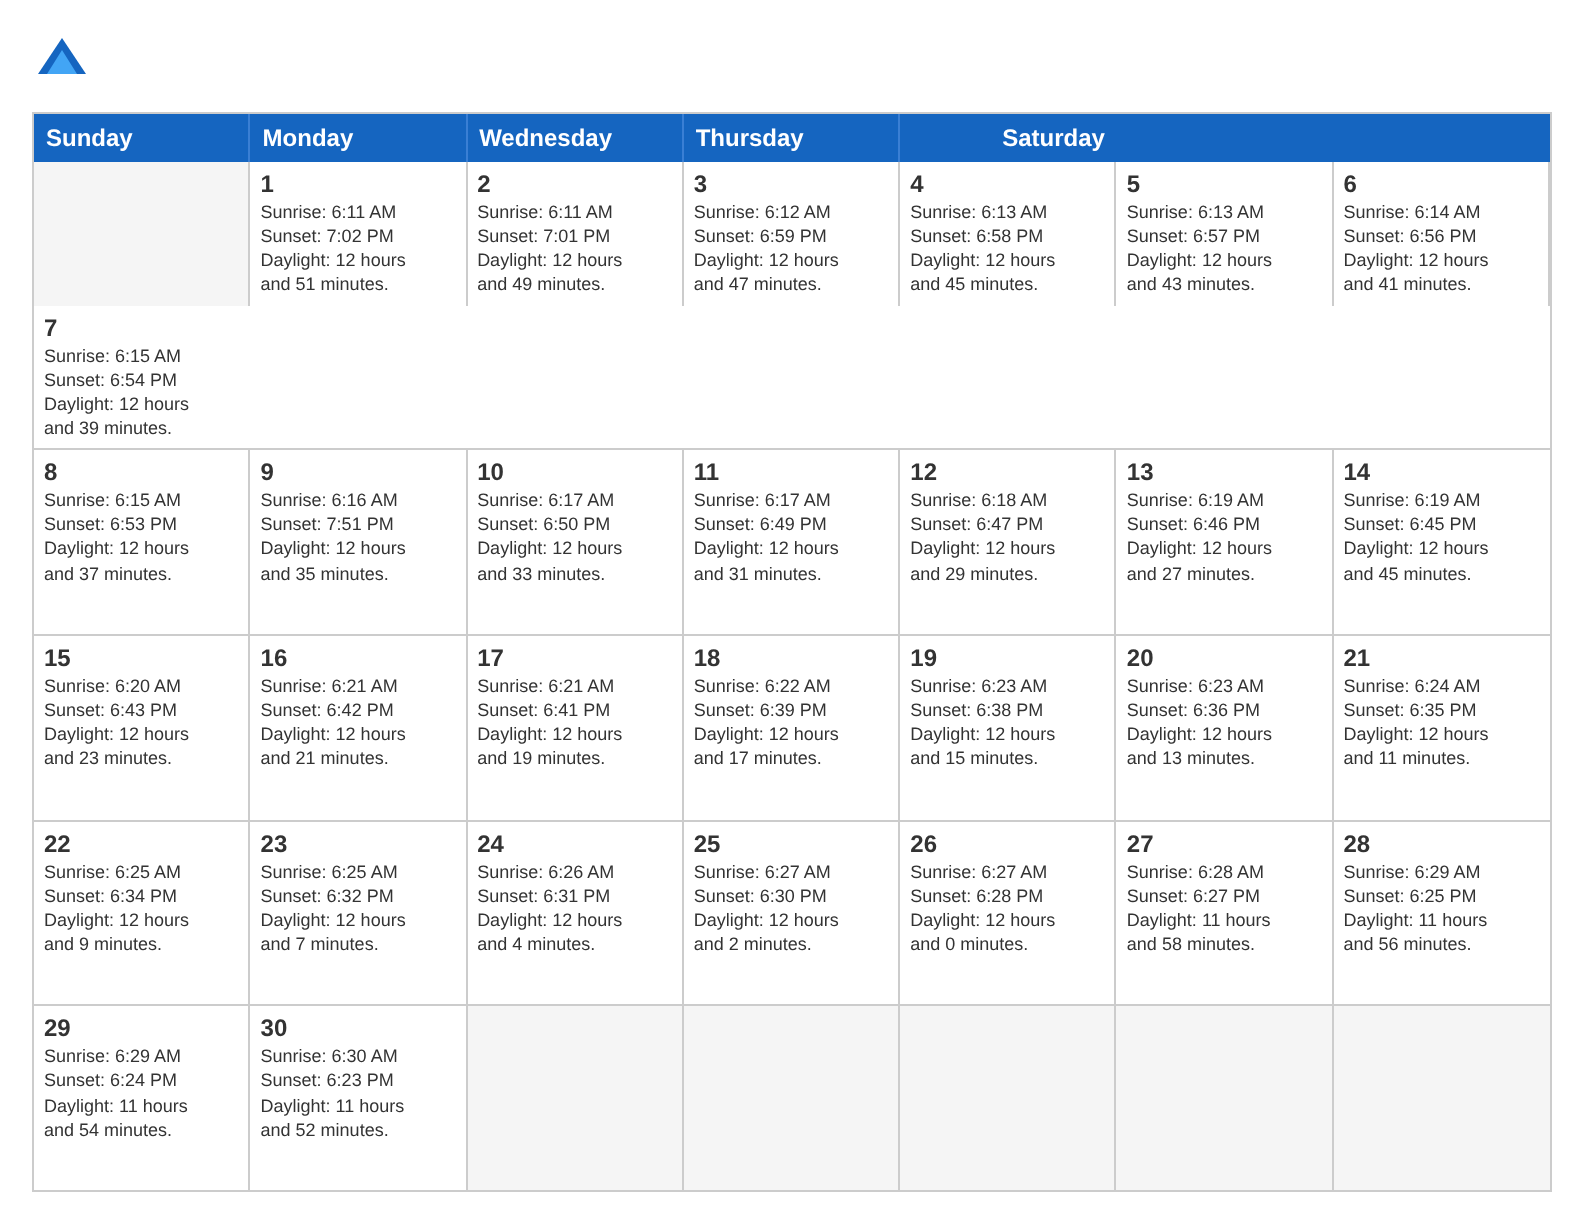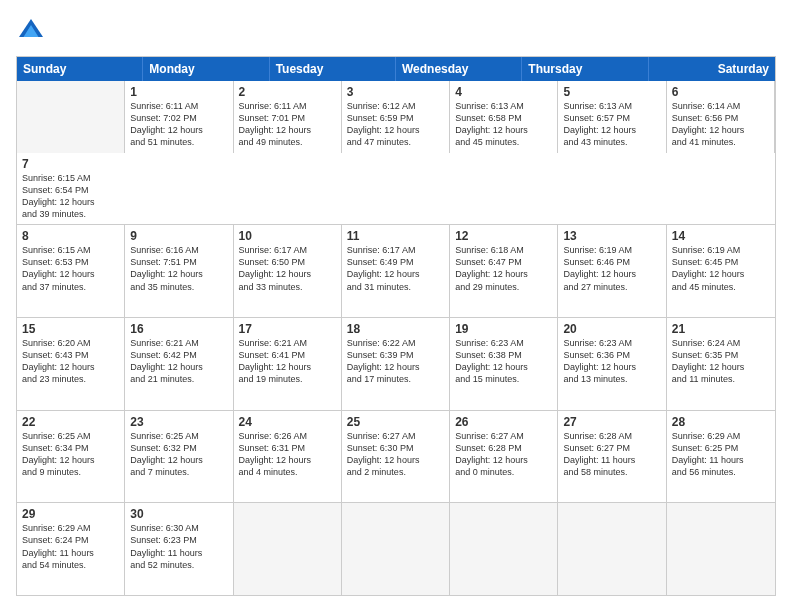--- a/index.html
+++ b/index.html
@@ -55,21 +55,21 @@
       color: #555;
     }
     .calendar {
       flex: 1;
       display: flex;
       flex-direction: column;
       border: 1px solid #ccc;
     }
     .cal-header {
       display: grid;
-      grid-template-columns: repeat(6, 1fr);
+      grid-template-columns: repeat(7, 1fr);
       background: #1565c0;
     }
     .cal-header-cell {
       color: #fff;
       font-weight: bold;
       font-size: 12px;
       padding: 5px 6px;
       border-right: 1px solid #3a7fd4;
     }
     .cal-header-cell:last-child { border-right: none; text-align: right; }
@@ -125,21 +125,20 @@
     <div class="title-block">
       <div class="month-title"></div>
       <div class="subtitle"></div>
     </div>
   </div>
 
   <div class="calendar">
     <div class="cal-header">
     <div class="cal-header-cell">Sunday</div>
         <div class="cal-header-cell">Monday</div>
-        <div class="cal-header-cell">Tuesday</div>
         <div class="cal-header-cell">Wednesday</div>
         <div class="cal-header-cell">Thursday</div>
         <div class="cal-header-cell">Saturday</div>
       </div>
     <div class="cal-body">
     <div class="cal-row">
           <div class="cal-cell empty"></div>
           <div class="cal-cell">
             <span class="day-num">1</span>
             <span class="cell-line">Sunrise: 6:11 AM</span>

